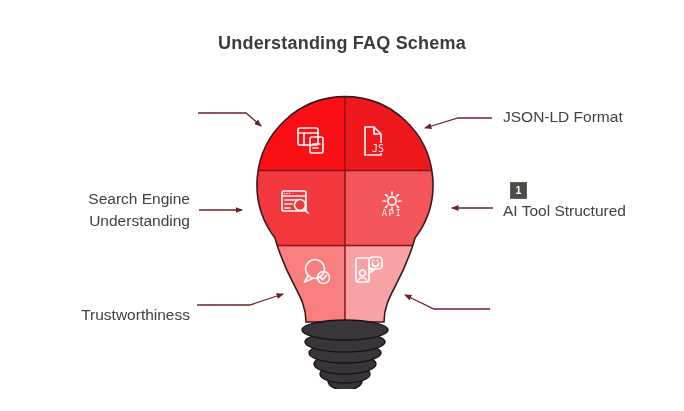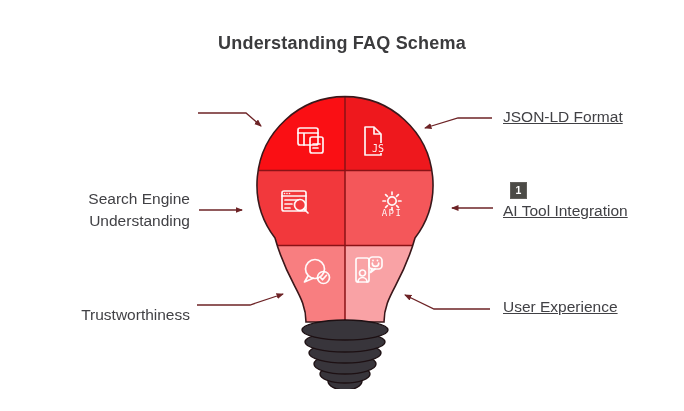--- a/index.html
+++ b/index.html
@@ -8,21 +8,21 @@
     font-family:"Liberation Sans", sans-serif;overflow:hidden;
   }
   .title{
     position:absolute;top:33px;left:0;right:0;text-align:center;
     font-size:18px;font-weight:700;color:#3b3b3d;letter-spacing:.2px;
   }
   .callout{
     position:absolute;font-size:15.5px;line-height:22px;color:#414145;
   }
   .callout.left{width:162px;text-align:right;}
-  .callout.right{white-space:nowrap;text-align:left;text-decoration:underline;}
+  .callout.right{white-space:nowrap;text-align:left;}
   .co-structured{left:28px;top:94px;}
   .co-search{left:28px;top:188px;}
   .co-trust{left:28px;top:294px;width:162px;margin-top:10px;}
   .co-json{left:503px;top:106px;}
   .co-ai{left:503px;top:200px;}
   .co-user{left:503px;top:296px;}
   .som-badge{
     position:absolute;left:510px;top:182px;width:17px;height:17px;
     background:#4c4b47;border:1px solid #62605c;box-sizing:border-box;
     color:#ffffff;font-size:10.5px;font-weight:700;line-height:15px;
@@ -133,18 +133,17 @@
       <path d="M197,305 L250,305 L283,294" marker-end="url(#ah)"></path>
       <path d="M492,118 L458,118 L425,128" marker-end="url(#ah)"></path>
       <path d="M493,208 L452,208" marker-end="url(#ah)"></path>
       <path d="M490,309 L434,309 L405,295" marker-end="url(#ah)"></path>
     </g>
   </svg>
 
   <div class="callout left co-search">Search Engine Understanding</div>
   <div class="callout left co-trust">Trustworthiness</div>
   <div class="callout right co-json">JSON-LD Format</div>
-  <div class="callout right co-ai">AI Tool Integration</div>
-  <div class="callout right co-user">User Experience</div>
+  <div class="callout right co-ai">AI Tool Structured</div>
 
   <div class="som-badge">1</div>
 
 </div>
 
 </body></html>

